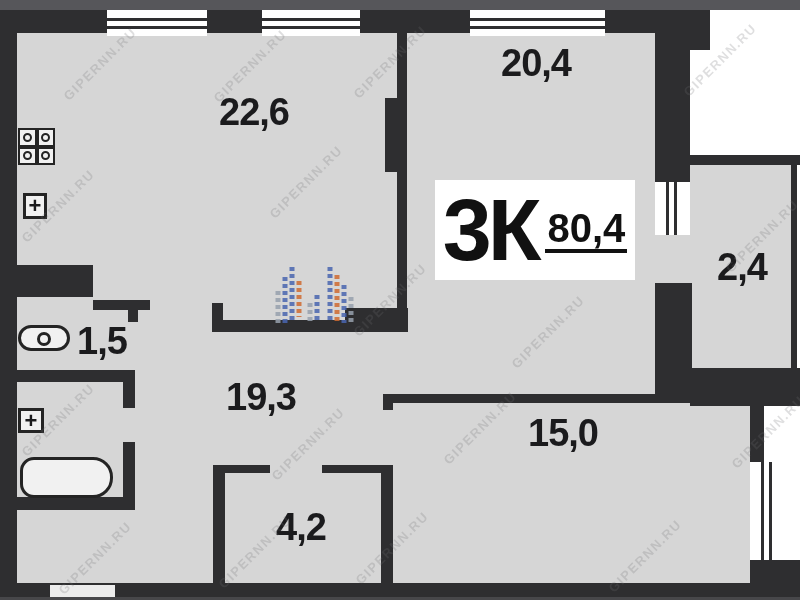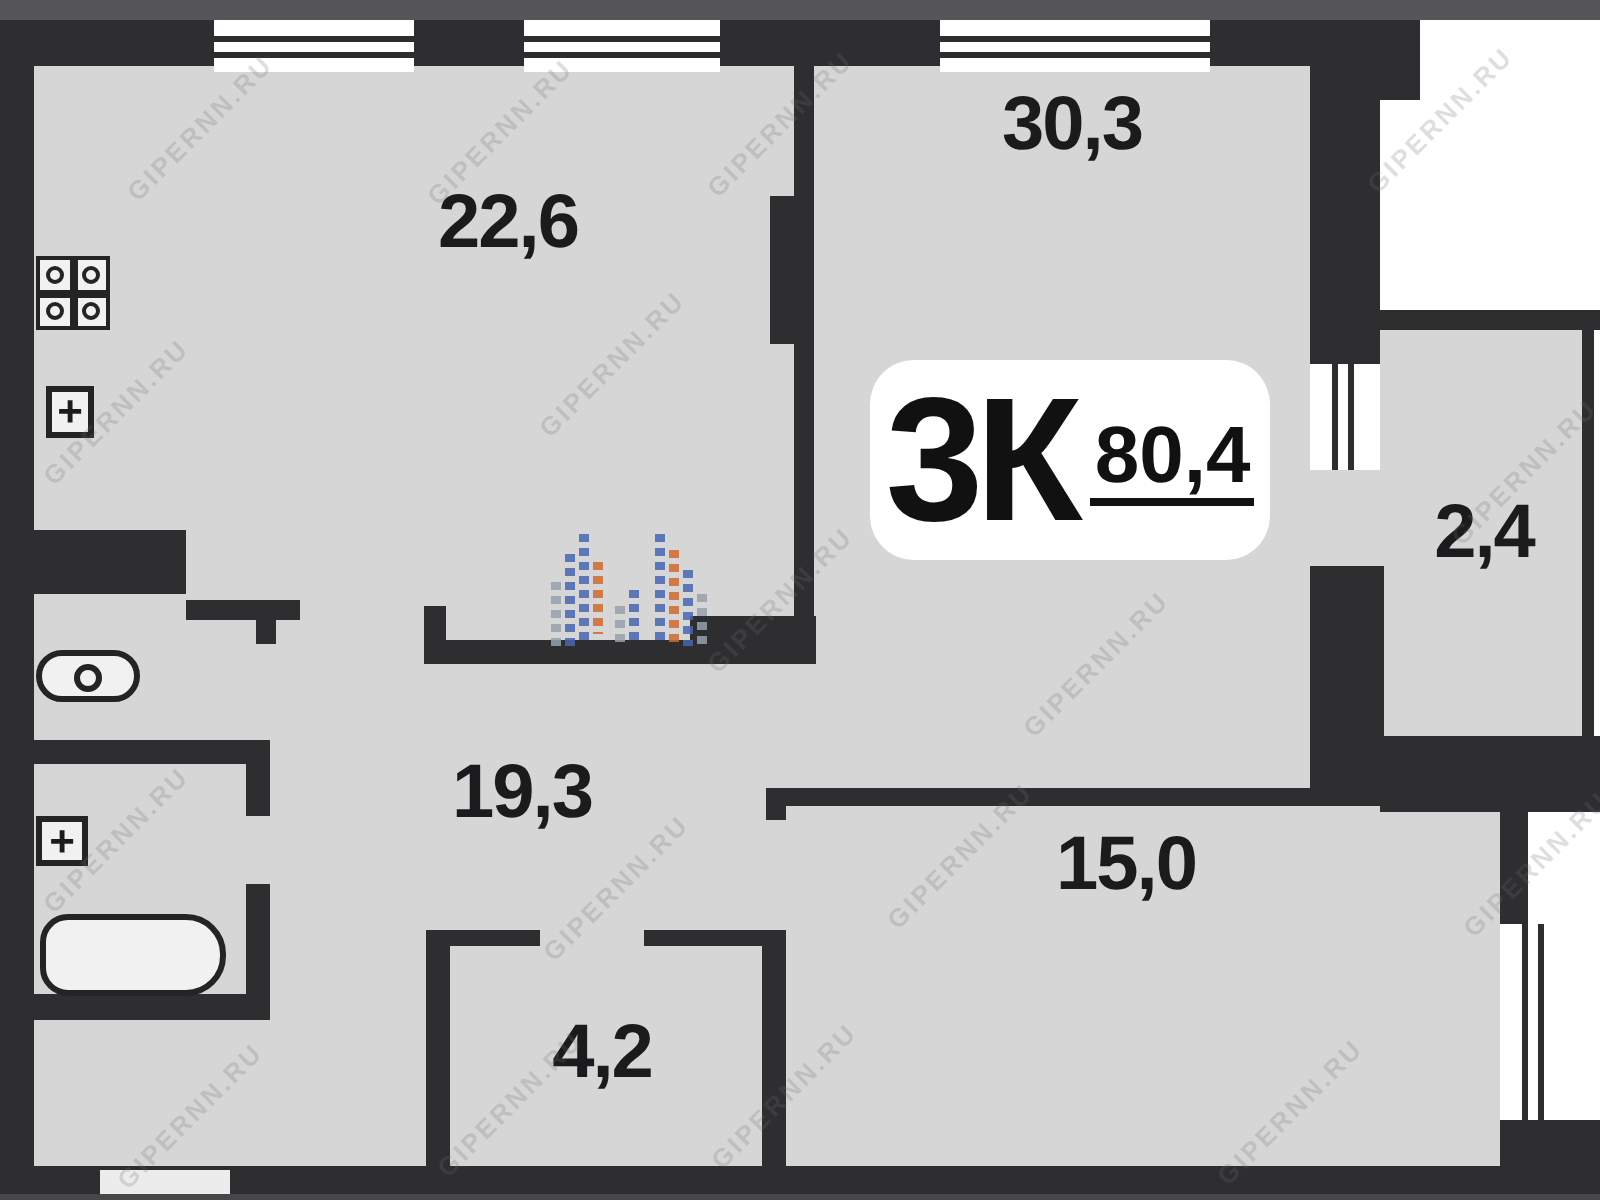--- a/index.html
+++ b/index.html
@@ -16,21 +16,21 @@
   .window{position:absolute;background:#ffffff;}
   .wline{position:absolute;background:var(--wall,#2e2e30);}
   .gap{position:absolute;background:#ececec;}
   .rlabel{
     position:absolute;transform:translate(-50%,-50%);
     font-weight:700;font-size:38px;color:#1b1b1d;letter-spacing:-1px;white-space:nowrap;
   }
   
   #info-box{
     position:absolute;left:435px;top:180px;width:200px;height:100px;background:#ffffff;
-    display:flex;align-items:center;justify-content:center;gap:8px;border-radius:22px;
+    display:flex;align-items:center;justify-content:center;gap:8px;
   }
   #apt-type{font-size:88px;font-weight:700;color:#111;letter-spacing:-4px;line-height:0.9;}
   .frac{display:flex;flex-direction:column;align-items:center;}
   .frac .num{font-size:40px;font-weight:700;color:#111;line-height:1.0;border-bottom:4px solid #111;padding:0 2px 1px 2px;}
   .frac .den{font-size:40px;font-weight:700;color:#111;line-height:1.05;}
   
   .fix{position:absolute;box-sizing:border-box;background:#f1f1f1;border:3px solid #242424;}
   #stove{left:18px;top:128px;width:37px;height:37px;border:none;background:none;
     display:grid;grid-template-columns:1fr 1fr;grid-template-rows:1fr 1fr;}
   #stove .burner{box-sizing:border-box;border:2px solid #242424;background:#f1f1f1;
@@ -137,22 +137,23 @@
   <div id="tub" class="fix"></div>
 
   <div id="info-box">
     <span id="apt-type">3К</span>
     <span class="frac">
       <span class="num">80,4</span>
     </span>
   </div>
 
   <div class="rlabel" style="left:254px;top:112px">22,6</div>
-  <div class="rlabel" style="left:536px;top:63px">30,3</div>
+  <div class="rlabel" style="left:536px;top:63px">20,4</div>
   <div class="rlabel" style="left:742px;top:267px">2,4</div>
+  <div class="rlabel" style="left:102px;top:341px">1,5</div>
   <div class="rlabel" style="left:261px;top:397px">19,3</div>
   <div class="rlabel" style="left:563px;top:433px">15,0</div>
   <div class="rlabel" style="left:301px;top:527px">4,2</div>
 
   <div id="brand">
     <svg width="86" height="66" viewBox="0 0 86 66">
       <g stroke-width="5" stroke-dasharray="4 3" fill="none">
         <line x1="6" y1="30" x2="6" y2="62" stroke="#97a1ad"></line>
         <line x1="13" y1="16" x2="13" y2="62" stroke="#4a66b0"></line>
         <line x1="20" y1="6" x2="20" y2="62" stroke="#4a66b0"></line>

